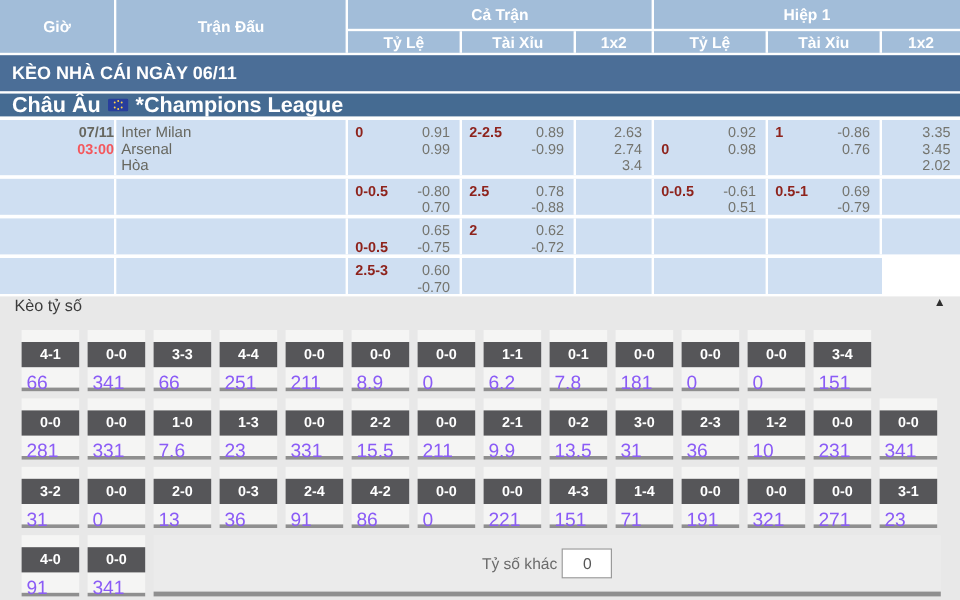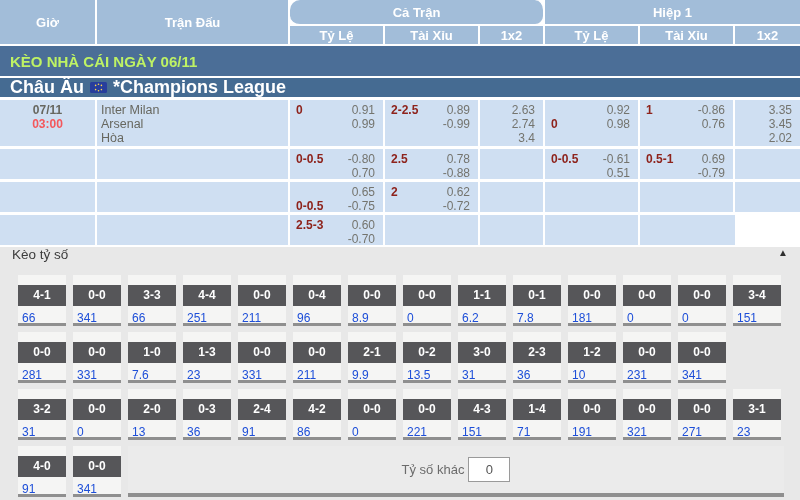--- a/index.html
+++ b/index.html
@@ -12,42 +12,42 @@
   
   .ogrid { display: grid; grid-template-columns: 97px 193px 95px 95px 65px 95px 95px 65px; }
   .ohead { grid-template-rows: 26px 18px; }
   .hcell {
     background: var(--header_bg); color: #fff; font-weight: bold; font-size: 13px;
     display: flex; align-items: center; justify-content: center;
     border-right: 2px solid #fff;
   }
   .h-time  { grid-row: 1/3; grid-column: 1; }
   .h-match { grid-row: 1/3; grid-column: 2; }
-  .h-full  { grid-column: 3/6; border-bottom: 2px solid #fff; border-radius: 10px; }
+  .h-full  { grid-column: 3/6; border-bottom: 2px solid #fff; }
   .h-half  { grid-column: 6/9; border-bottom: 2px solid #fff; border-right: none; }
   .c3 { grid-column: 3; } .c4 { grid-column: 4; } .c5 { grid-column: 5; }
   .c6 { grid-column: 6; } .c7 { grid-column: 7; } .c8 { grid-column: 8; border-right: none; }
 
   .banner {
     margin-top: 2px; height: 30px; background: var(--banner_bg);
-    color: #bef264; font-weight: bold; font-size: 15px;
+    color: #ffffff; font-weight: bold; font-size: 15px;
     display: flex; align-items: center; padding-left: 10px;
   }
   .league {
     margin-top: 2px; height: 19px; background: var(--league_bg);
     color: #fff; font-weight: bold; font-size: 18px;
     display: flex; align-items: center; gap: 6px; padding-left: 10px;
   }
   .flag { display: inline-flex; }
 
   .orow { margin-top: 3px; height: 30px; }
   .orow.tall { height: 46px; }
   .orow .cell { background: var(--row_bg); border-right: 2px solid #fff; overflow: hidden; padding: 2px 0; }
   .orow .cell:last-child { border-right: none; }
-  .cell.time { text-align: center; font-weight: bold; font-size: 12px; color: var(--text_gray); line-height: 14px; padding-top: 3px; }
+  .cell.time { text-align: right; font-weight: bold; font-size: 12px; color: var(--text_gray); line-height: 14px; padding-top: 3px; }
   .cell.time .clock { color: var(--time_red); }
   .cell.match { font-size: 12.5px; color: var(--text_gray); padding-left: 4px; line-height: 14px; padding-top: 3px; }
   .cell.odds { font-size: 12px; padding: 3px 8px 2px 6px; }
   .line { display: flex; line-height: 14px; min-height: 14px; }
   .hc  { color: var(--handicap_red); font-weight: bold; white-space: pre; }
   .val { margin-left: auto; color: var(--odds_gray); }
 
   
   .ssec { margin-top: 2px; background: var(--section_bg); height: 255px; }
   .shead {
@@ -58,21 +58,21 @@
   .sgrid { padding: 6px 0 0 18px; }
   .srow { display: flex; margin-bottom: 6px; }
   .scell {
     width: 48px; margin-right: 7px; height: 51px;
     background: #f5f5f4; border-bottom: 3px solid #8f8f8f;
   }
   .slabel {
     height: 21px; line-height: 21px; background: var(--score_label_bg);
     color: #fff; font-weight: bold; font-size: 12px; text-align: center; margin-top: 10px;
   }
-  .sval { padding: 5px 0 0 4px; font-size: 12px; color: #1d4ed8; }
+  .sval { padding: 5px 0 0 4px; font-size: 16px; color: #8b5cf6; }
   .merged {
     flex: 1; margin-right: 16px; height: 51px; background: #ebebeb;
     border-bottom: 4px solid #8f8f8f;
     display: flex; align-items: center; justify-content: center; gap: 4px;
     font-size: 13px; color: #6b6b6b;
   }
   .obox {
     width: 42px; height: 25px; background: #fff; border: 1px solid #9a9a9a;
     text-align: center; line-height: 24px; font-size: 13px; color: #555;
   }
@@ -304,24 +304,20 @@
           </div>
           <div class="scell">
             <div class="slabel">4-4</div>
             <div class="sval">251</div>
           </div>
           <div class="scell">
             <div class="slabel">0-0</div>
             <div class="sval">211</div>
           </div>
           <div class="scell">
-            <div class="slabel">0-4</div>
-            <div class="sval">96</div>
-          </div>
-          <div class="scell">
             <div class="slabel">0-0</div>
             <div class="sval">8.9</div>
           </div>
           <div class="scell">
             <div class="slabel">0-0</div>
             <div class="sval">0</div>
           </div>
           <div class="scell">
             <div class="slabel">1-1</div>
             <div class="sval">6.2</div>
@@ -360,20 +356,24 @@
             <div class="slabel">1-0</div>
             <div class="sval">7.6</div>
           </div>
           <div class="scell">
             <div class="slabel">1-3</div>
             <div class="sval">23</div>
           </div>
           <div class="scell">
             <div class="slabel">0-0</div>
             <div class="sval">331</div>
+          </div>
+          <div class="scell">
+            <div class="slabel">2-2</div>
+            <div class="sval">15.5</div>
           </div>
           <div class="scell">
             <div class="slabel">0-0</div>
             <div class="sval">211</div>
           </div>
           <div class="scell">
             <div class="slabel">2-1</div>
             <div class="sval">9.9</div>
           </div>
           <div class="scell">

